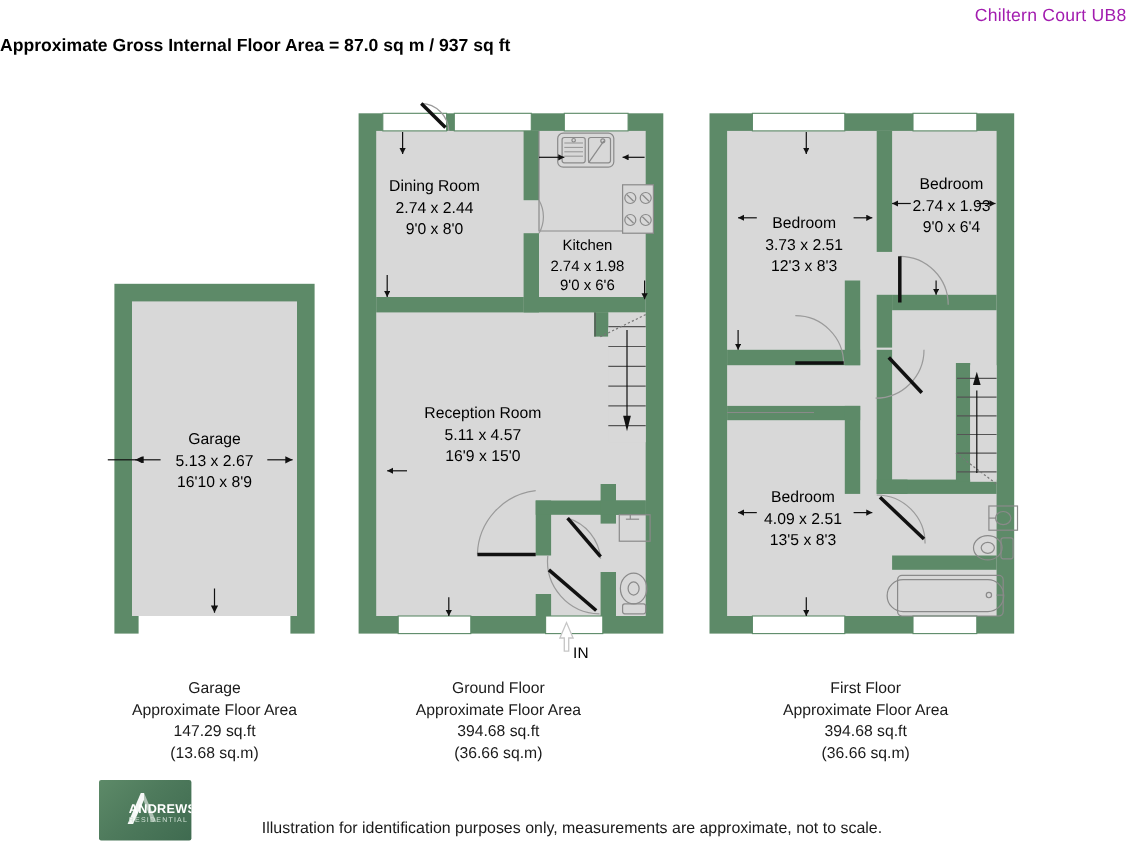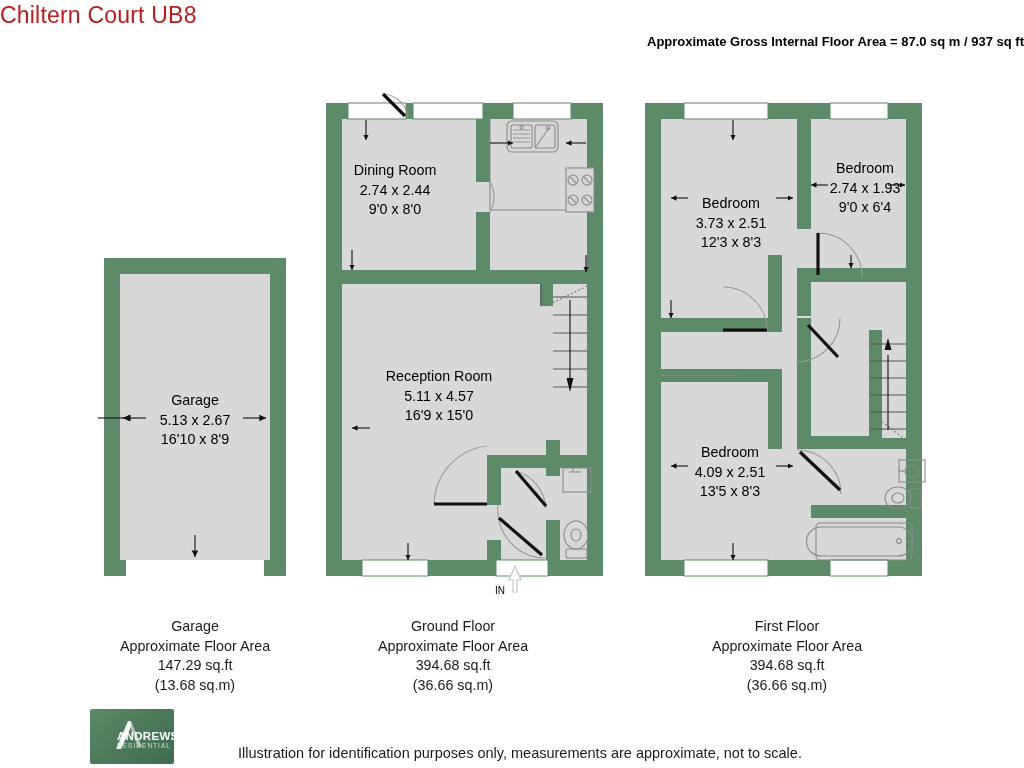--- a/index.html
+++ b/index.html
@@ -22,34 +22,34 @@
     height: 768px;
   }
   .abs { position: absolute; }
 
   
   #title {
     position: absolute;
     top: 0px;
     left: 0;
     width: 1024px;
-    text-align: left;
-    font-size: 23px;
+    text-align: right;
+    font-size: 16px;
     font-weight: 400;
     letter-spacing: 0.2px;
-    color: #b91c1c;
+    color: #a21caf;
     line-height: 30px;
   }
   #subtitle {
     position: absolute;
     top: 33px;
     left: 0;
     width: 1024px;
-    text-align: right;
-    font-size: 13px;
+    text-align: left;
+    font-size: 16px;
     font-weight: bold;
     color: #000;
     line-height: 18px;
   }
 
   
   .caption {
     position: absolute;
     text-align: center;
     font-size: 14.3px;
@@ -112,22 +112,22 @@
     top: 33px;
     font-size: 6.4px;
     letter-spacing: 1.1px;
     color: #cfe0d4;
   }
   #in-label {
     position: absolute;
     left: 495px;
     top: 585px;
     width: 40px;
-    text-align: left;
-    font-size: 10px;
+    text-align: right;
+    font-size: 14px;
     color: #000;
   }
 </style>
 </head>
 <body>
 
 <div id="stage">
 
   <div id="title">Chiltern Court UB8</div>
   <div id="subtitle">Approximate Gross Internal Floor Area = 87.0 sq m / 937 sq ft</div>
@@ -345,20 +345,23 @@
   </svg>
 
   <div class="room-label" style="left:115px; top:391px; width:160px;">Garage
 5.13 x 2.67
 16'10 x 8'9</div>
 
   <div class="room-label" style="left:325px; top:161px; width:140px;">Dining Room
 2.74 x 2.44
 9'0 x 8'0</div>
 
+  <div class="room-label small" style="left:481px; top:214px; width:106px;">Kitchen
+2.74 x 1.98
+9'0 x 6'6</div>
 
   <div class="room-label" style="left:356px; top:367px; width:166px;">Reception Room
 5.11 x 4.57
 16'9 x 15'0</div>
 
   <div class="room-label" style="left:660px; top:194px; width:142px;">Bedroom
 3.73 x 2.51
 12'3 x 8'3</div>
 
   <div class="room-label" style="left:803px; top:159px; width:124px;">Bedroom

